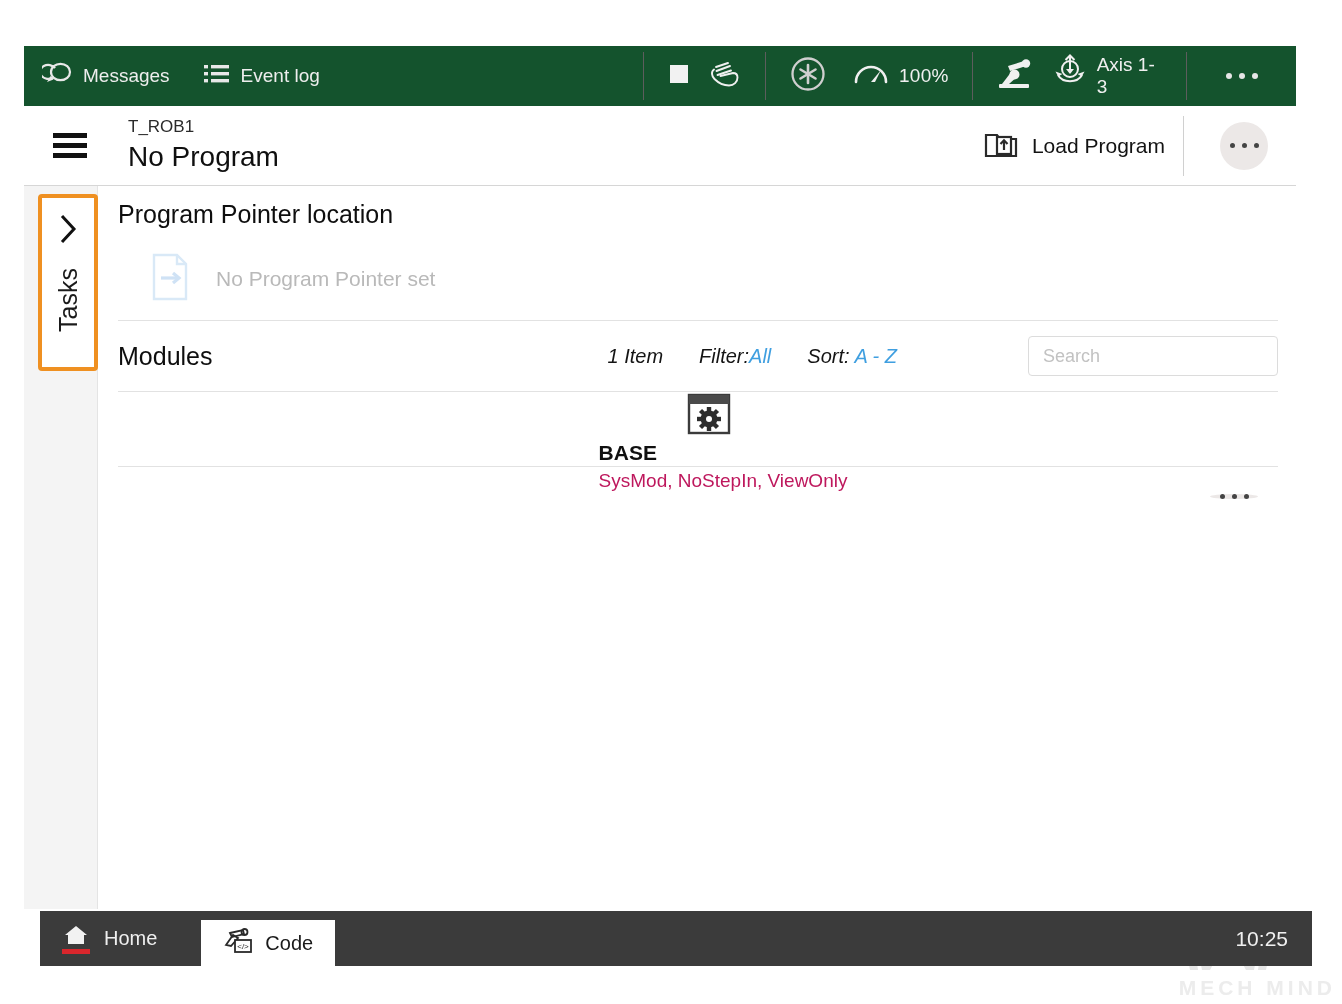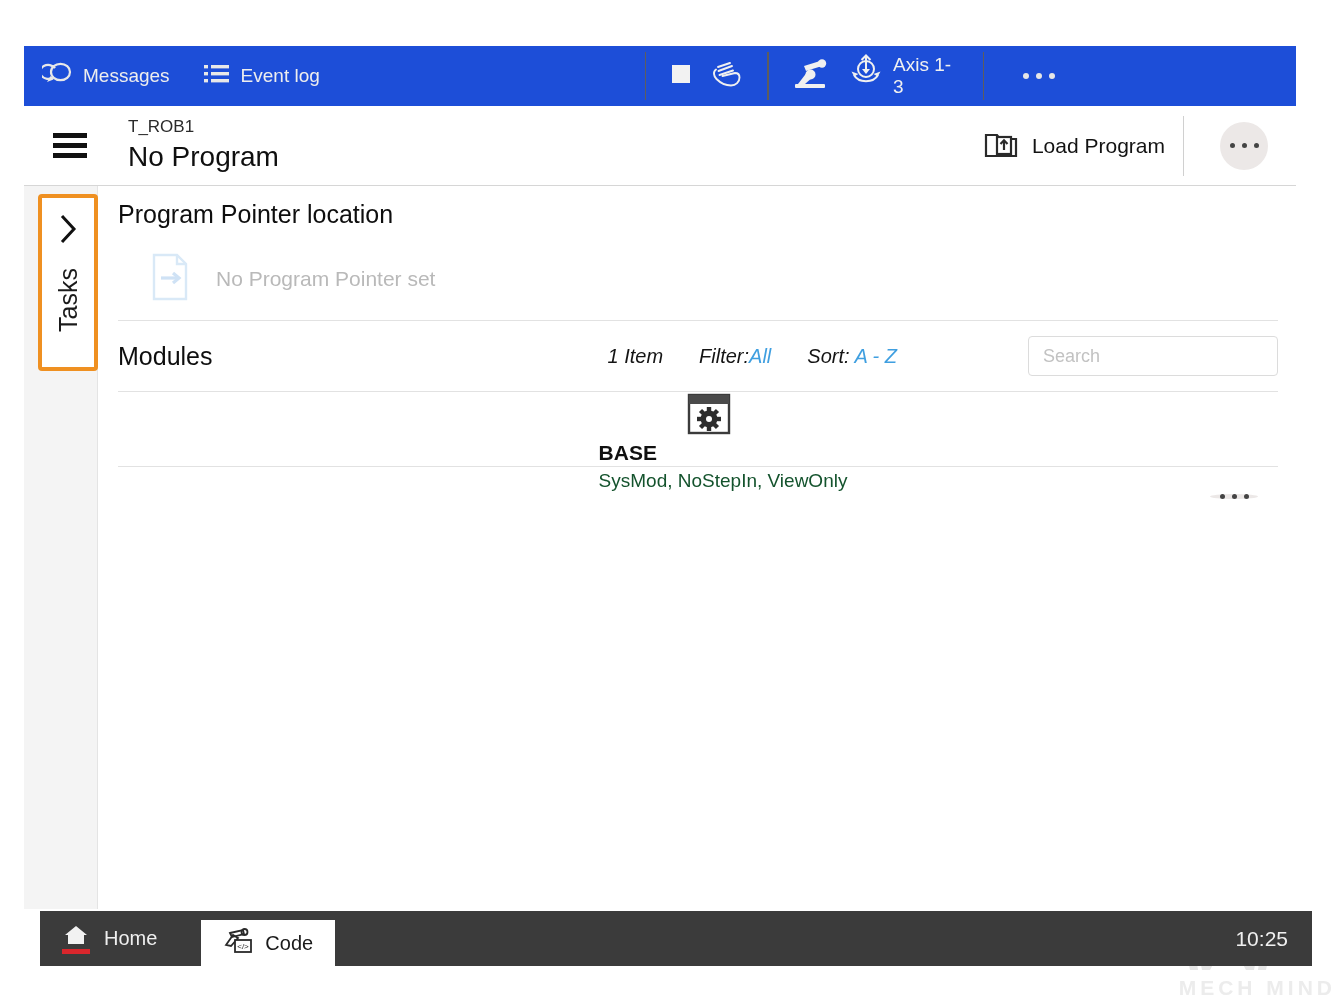--- a/index.html
+++ b/index.html
@@ -13,21 +13,21 @@
   #app {
     position: absolute;
     left: 24px; top: 46px;
     width: 1272px; height: 920px;
     background: #ffffff;
   }
 
   
   .statusbar {
     height: 60px;
-    background: #1d4ed8;
+    background: #14532d;
     display: flex;
     align-items: stretch;
     color: #e8e8e8;
   }
   .sb-left {
     display: flex; align-items: center;
     padding-left: 18px;
     gap: 34px;
     width: 621px;
   }
@@ -140,21 +140,21 @@
 
   .mod-row {
     display: flex; align-items: center;
     height: 76px; padding-left: 22px;
     border-top: 1px solid #e2e2e2;
     border-bottom: 1px solid #e2e2e2;
     flex-direction: column;
   }
   .mod-txt { margin-left: 28px; }
   .mod-name { font-size: 21px; color: #101010; font-weight: bold; line-height: 1.25; }
-  .mod-sub { font-size: 19px; color: #14532d; line-height: 1.3; margin-top: 3px; text-align: center; }
+  .mod-sub { font-size: 19px; color: #be185d; line-height: 1.3; margin-top: 3px; text-align: center; }
   .mod-row .round-btn { margin-left: auto; margin-right: 20px; }
 
   
   .taskbar {
     position: absolute; left: 16px; top: 865px;
     width: 1272px; height: 55px;
     background: #3b3b3b;
     display: flex; align-items: stretch;
     z-index: 3;
   }
@@ -233,20 +233,41 @@
               <path d="M8.5 13 L22 8"></path>
               <path d="M9.5 17 L23 12.5"></path>
             <path d="M6 11.5 C3 13.5 3.5 18 6.5 21 C10 24.5 16 27.5 21 27.5 C26 27.5 29.5 24 29.5 19.5 C29.5 16.5 27.5 15 25 15 L12.5 18"></path>
           </g>
         </svg>
       </span>
     </div>
 
     <div class="sb-sep"></div>
 
+    <div class="sb-group g2">
+      <span>
+        <svg width="38" height="38" viewBox="0 0 38 38">
+          <circle cx="19" cy="19" r="15.5" fill="none" stroke="#cfcfcf" stroke-width="2.3"></circle>
+          <g stroke="#cfcfcf" stroke-width="2.6" stroke-linecap="round">
+            <line x1="19" y1="10" x2="19" y2="28"></line>
+            <line x1="11.5" y1="14.5" x2="26.5" y2="23.5"></line>
+            <line x1="26.5" y1="14.5" x2="11.5" y2="23.5"></line>
+          </g>
+        </svg>
+      </span>
+      <span style="display:flex;align-items:center;gap:10px;">
+        <span>
+          <svg width="36" height="28" viewBox="0 0 36 28">
+            <path d="M3 22 A15 15 0 0 1 33 22" fill="none" stroke="#f0f0f0" stroke-width="2.6" stroke-linecap="round"></path>
+            <path d="M18 22 L28 10 L22 22 Z" fill="#f0f0f0"></path>
+          </svg>
+        </span>
+        <span class="speedtxt">100%</span>
+      </span>
+    </div>
 
     <div class="sb-sep"></div>
 
     <div class="sb-group g3">
       <span>
         <svg width="40" height="34" viewBox="0 0 40 34">
           <g fill="#f0f0f0">
             <rect x="4" y="27" width="30" height="4" rx="1"></rect>
             <path d="M7 27 L17 14 L23 19 L14 27 Z"></path>
             <circle cx="19.5" cy="17.5" r="5"></circle>

